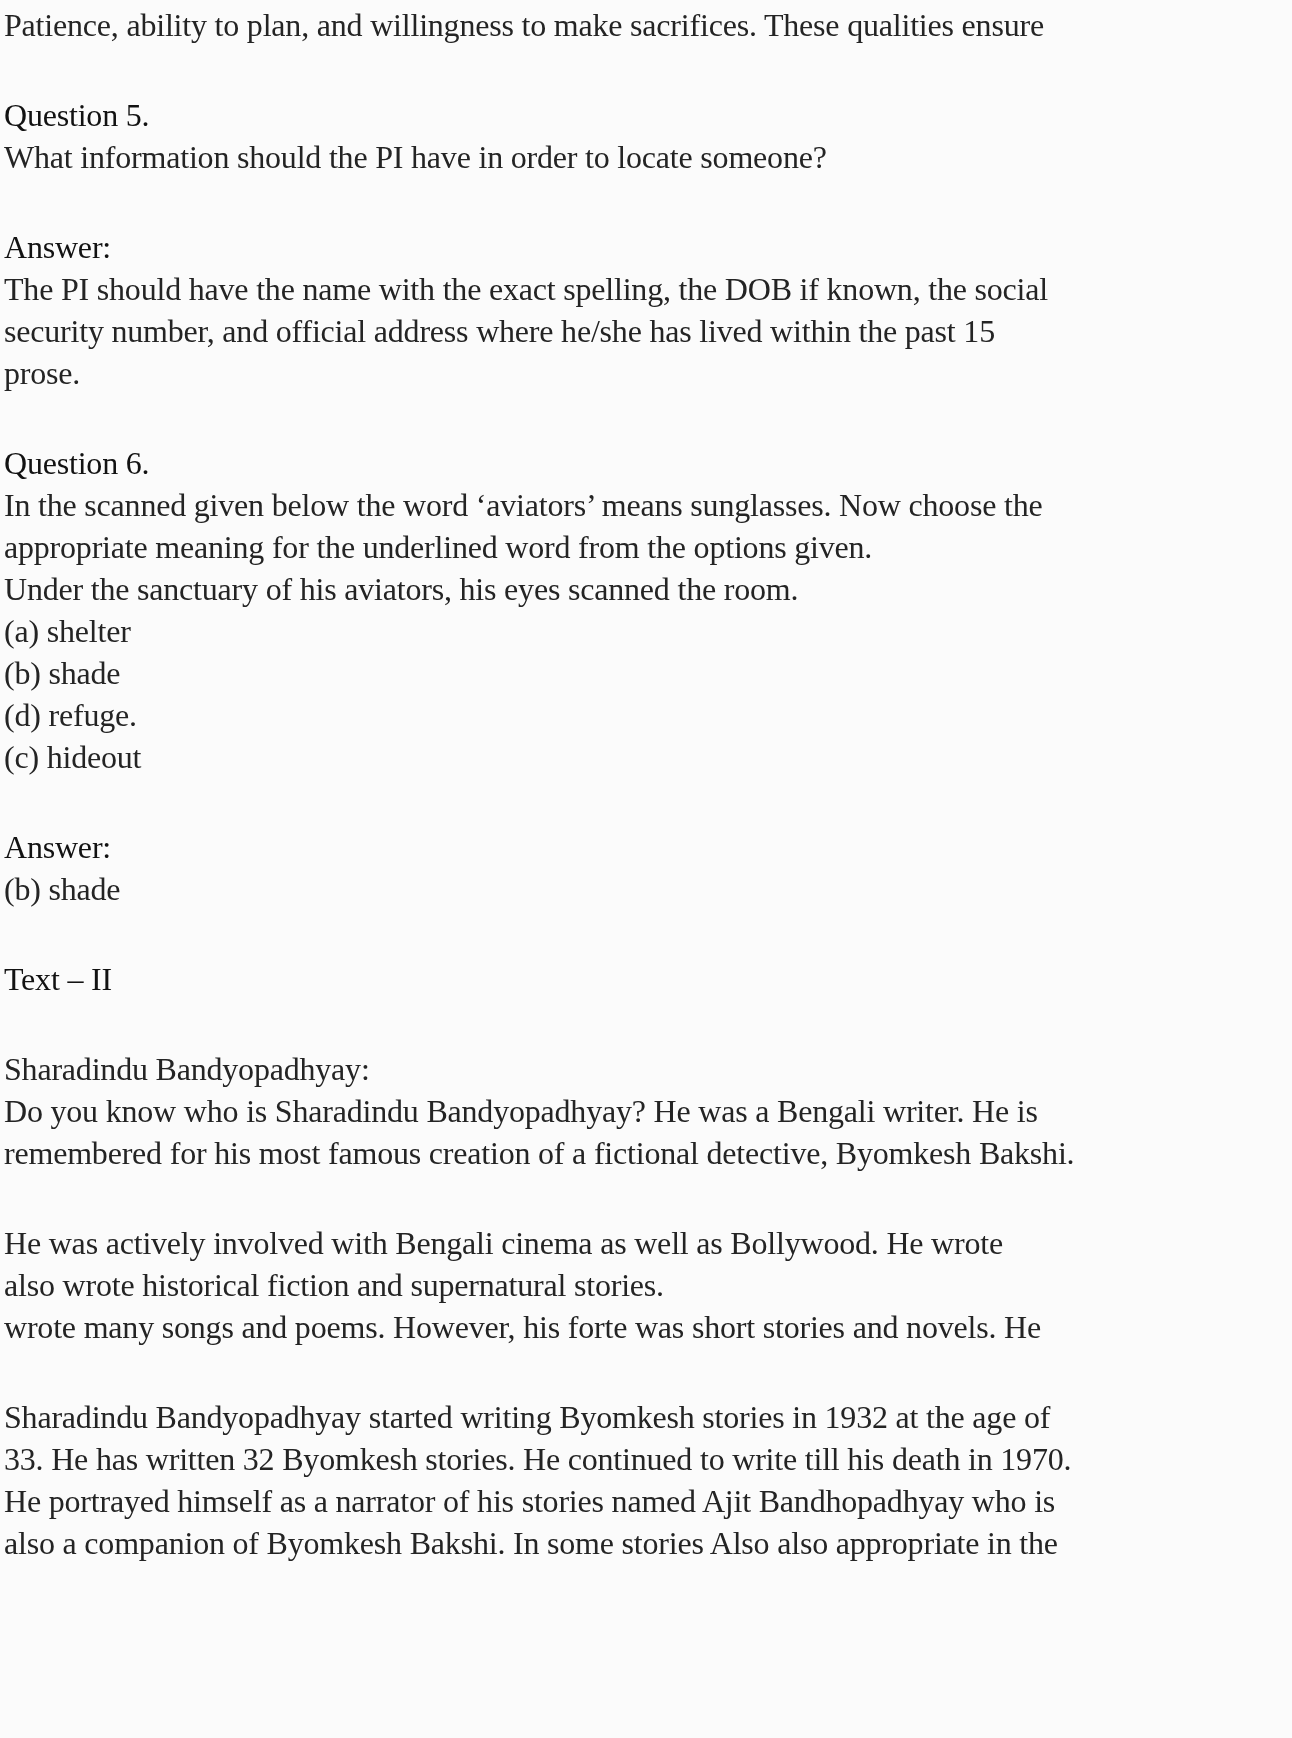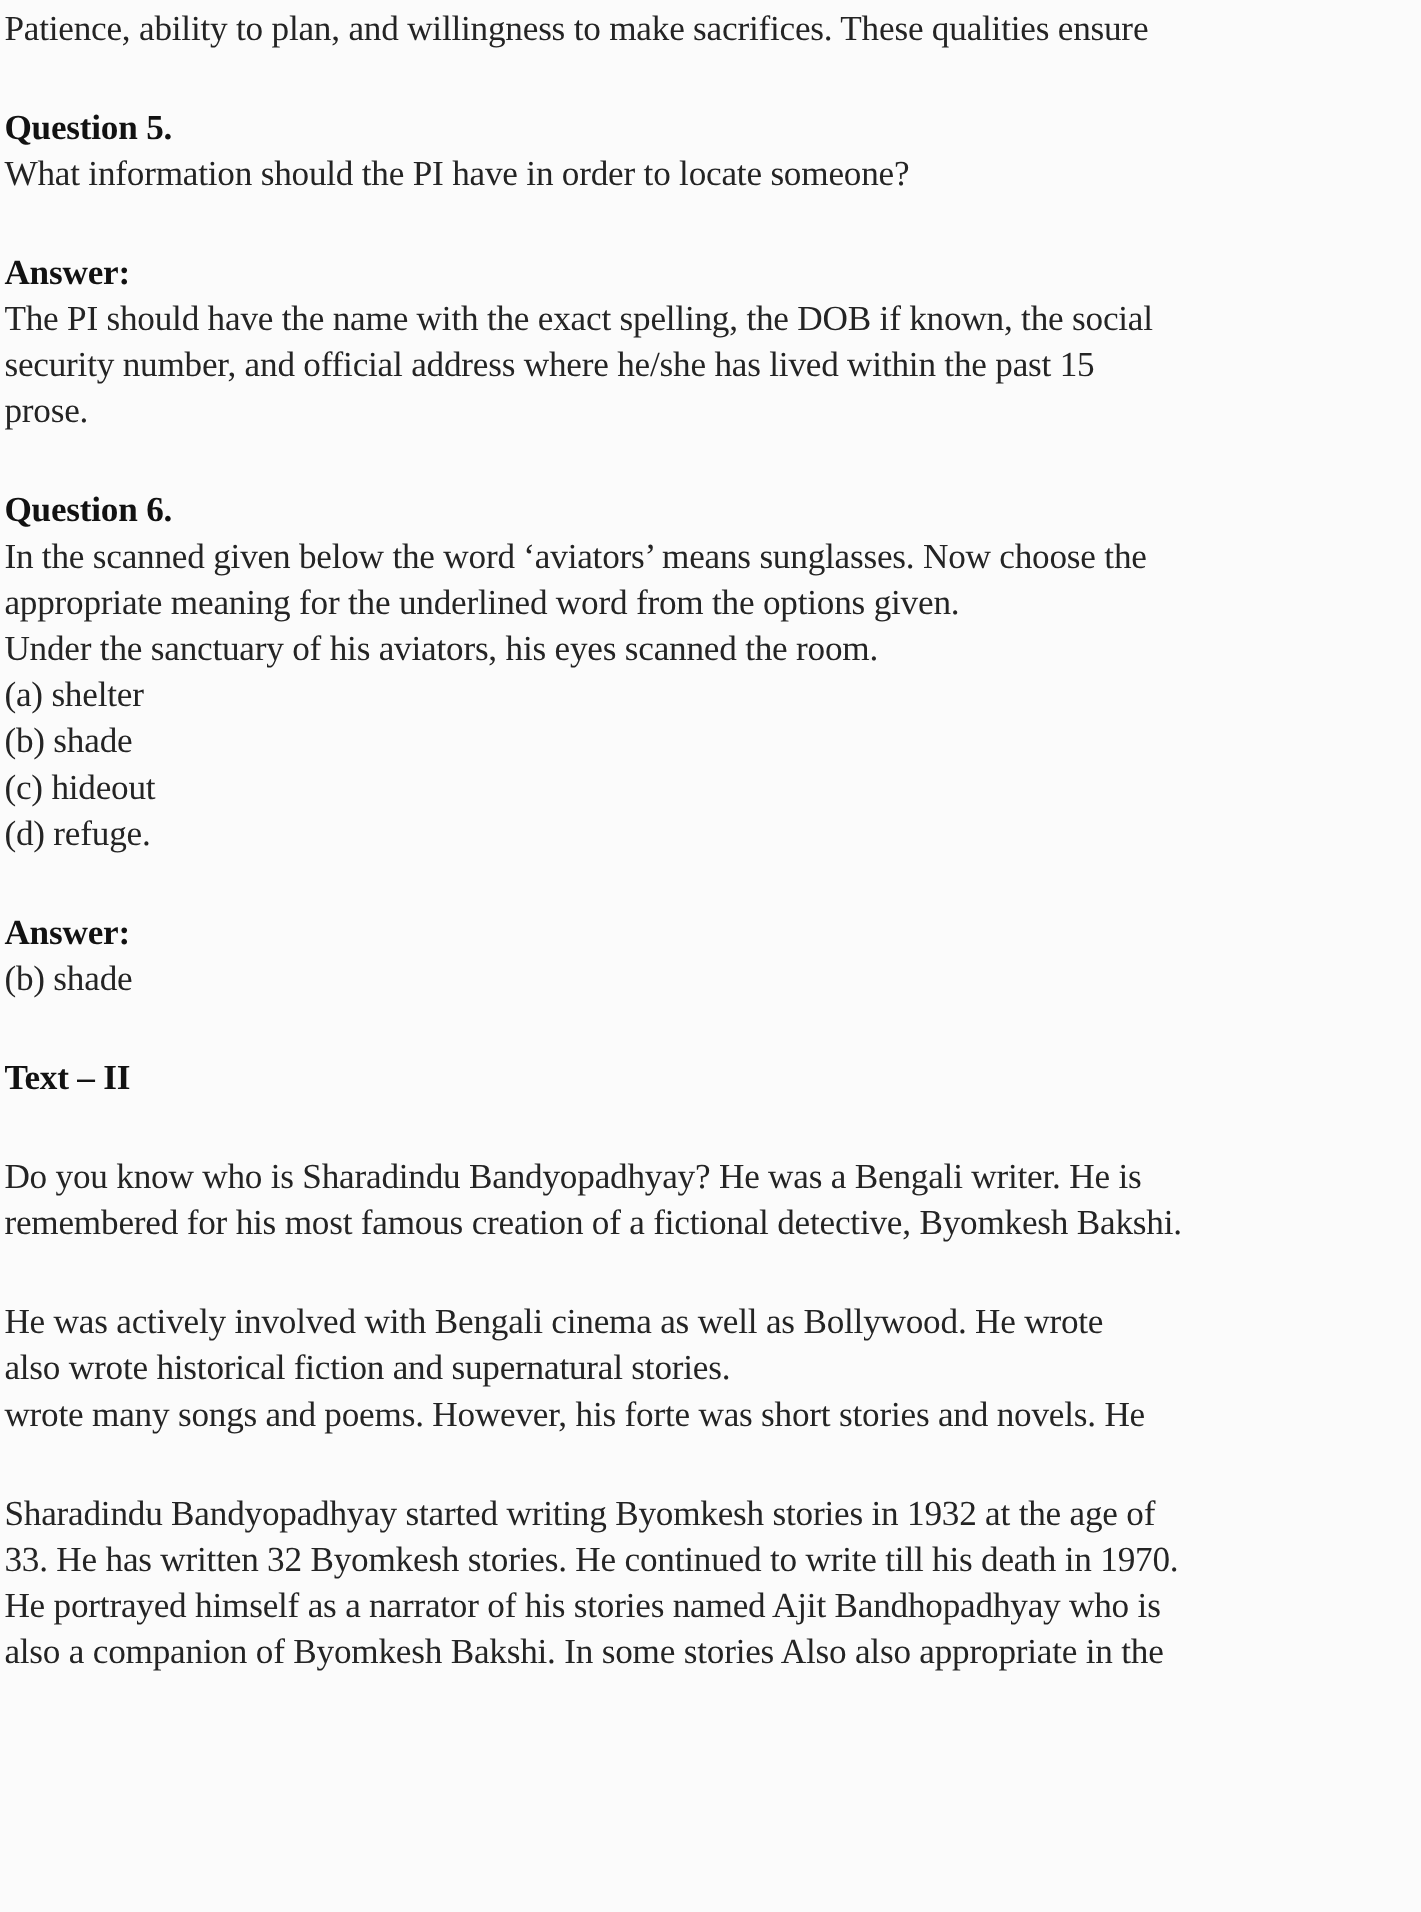--- a/index.html
+++ b/index.html
@@ -23,21 +23,21 @@
   .para {
     margin: 0 0 48px 0;
   }
   .line {
     display: block;
     line-height: 42px;
     white-space: nowrap;
     letter-spacing: -0.2px;
   }
   .bold {
-    font-weight: bold;
+    font-weight: normal;
     color: #121212;
     margin-top: 40px;
   }
 </style>
 </head>
 <body>
 
 <div class="page">
 
   <p class="para">
@@ -56,35 +56,36 @@
     <span class="line">prose.</span>
   </p>
 
   <p class="para">
     <span class="line bold">Question 6.</span>
     <span class="line">In the scanned given below the word ‘aviators’ means sunglasses. Now choose the</span>
     <span class="line">appropriate meaning for the underlined word from the options given.</span>
     <span class="line">Under the sanctuary of his aviators, his eyes scanned the room.</span>
     <span class="line">(a) shelter</span>
     <span class="line">(b) shade</span>
+    <span class="line">(d) refuge.</span>
     <span class="line">(c) hideout</span>
-    <span class="line">(d) refuge.</span>
   </p>
 
   <p class="para">
     <span class="line bold">Answer:</span>
     <span class="line">(b) shade</span>
   </p>
 
   <p class="para">
     <span class="line bold">Text – II</span>
   </p>
 
 
   <p class="para">
+    <span class="line">Sharadindu Bandyopadhyay:</span>
     <span class="line">Do you know who is Sharadindu Bandyopadhyay? He was a Bengali writer. He is</span>
     <span class="line">remembered for his most famous creation of a fictional detective, Byomkesh Bakshi.</span>
   </p>
 
   <p class="para">
     <span class="line">He was actively involved with Bengali cinema as well as Bollywood. He wrote</span>
     <span class="line">also wrote historical fiction and supernatural stories.</span>
     <span class="line">wrote many songs and poems. However, his forte was short stories and novels. He</span>
   </p>
 

